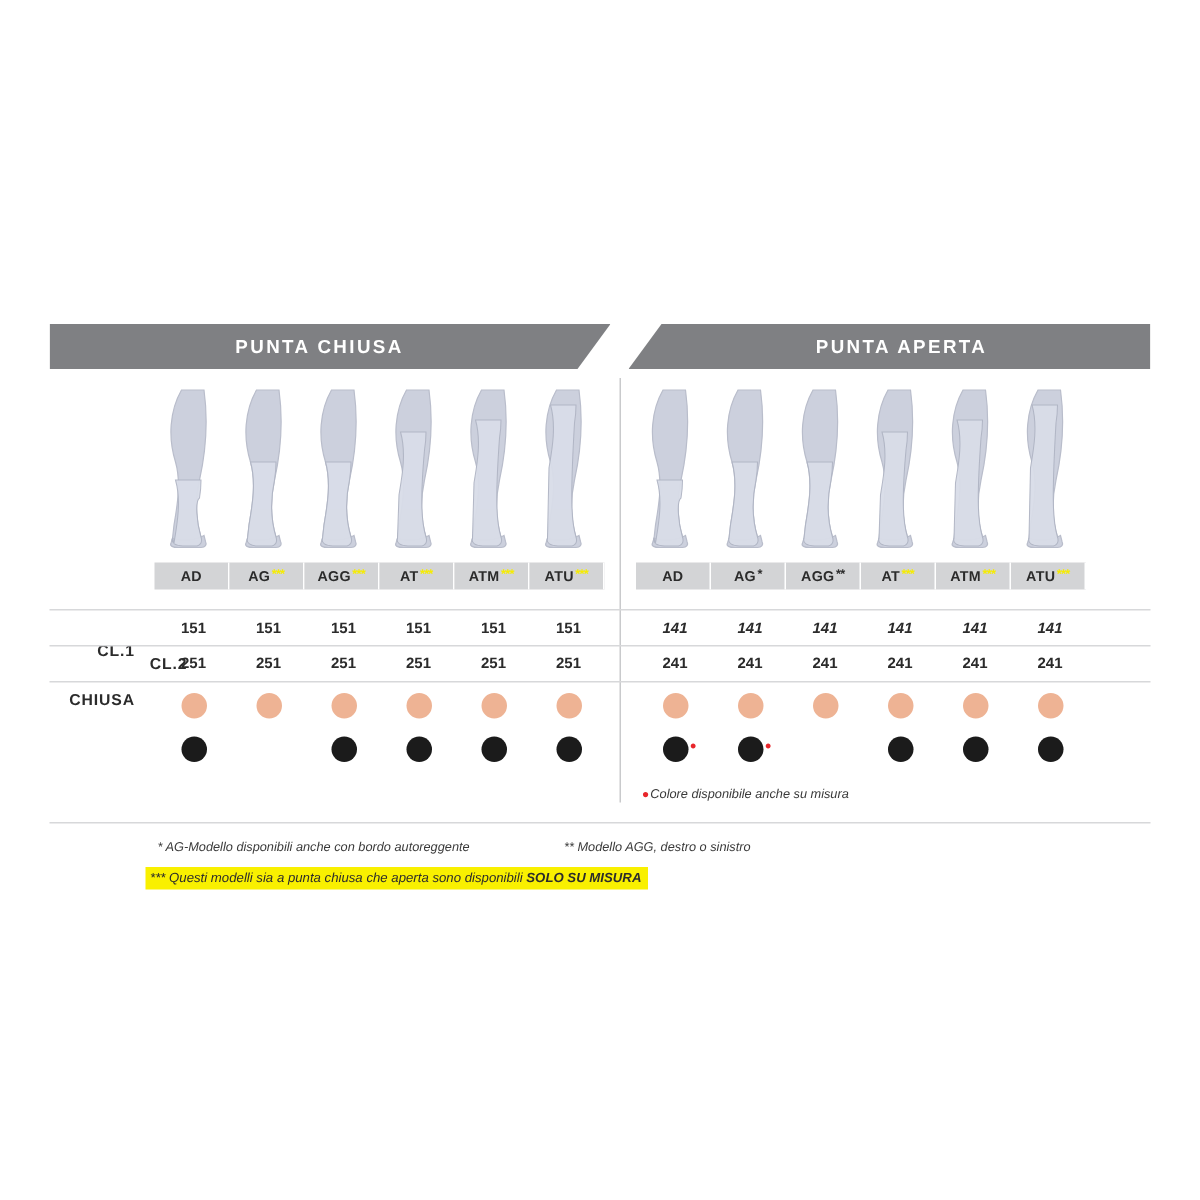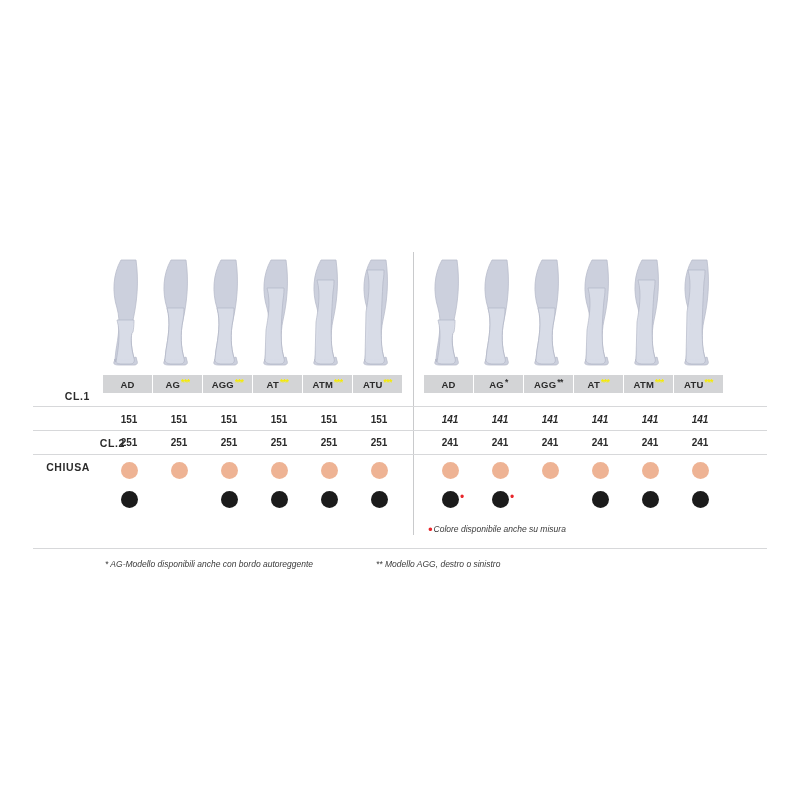--- a/index.html
+++ b/index.html
@@ -129,21 +129,21 @@
   .row-label {
     position: absolute;
     right: 0;
     width: 90px;
     text-align: right;
     font-size: 10.5px;
     font-weight: bold;
     color: #2b2b2b;
     letter-spacing: 0.6px;
   }
-  .lbl-cl1   { left: 0;  top: 390px; }
+  .lbl-cl1   { left: 0;  top: 428px; }
   .lbl-cl2   { left: 0;  top: 437px; margin-left: 35px; }
   .lbl-colori{ left: 0;  top: 461px; }
 
   
   .valrow {
     position: absolute;
     height: 14px;
   }
   .valrow.left  { left: 103px; width: 300px; }
   .valrow.right { left: 424px; width: 300px; }
@@ -239,20 +239,24 @@
     padding: 2px 4px 3px 3px;
     white-space: nowrap;
   }
   .note3 b { font-style: italic; }
 </style>
 </head>
 <body>
 
 <div id="sheet">
 
+  <div class="banner">
+    <div class="banner-half banner-left">PUNTA CHIUSA</div>
+    <div class="banner-half banner-right">PUNTA APERTA</div>
+  </div>
 
   <div class="vsep"></div>
 
   <div class="legs left" id="legs-left">
       <div class="leg" style="left: 0px;">
   <svg viewBox="0 0 52 110" width="52" height="110">
     <g fill="#ccd0dd" stroke="#b9bdcb" stroke-width="0.8">
       <path d="M18 2 C10 16 9 34 14 50 C18 64 15 80 13 92 L12 101 C11 104 14 106 19 106 L27 106 C31 106 32 103 31 100 C28 90 27 76 30 62 C34 44 36 24 33 2 Z"></path>
       <path d="M12 101 L11 104 C10 106 12 107 16 107 L31 107 C34 107 35 105 34 103 L33 99 C28 102 19 103 12 101 Z"></path>
     </g>
@@ -544,14 +548,15 @@
         <div class="dot" style="background: rgb(27, 27, 27);"></div>
       </div>
     </div>
 
   <div class="note-red"><span class="bullet">•</span><span>Colore disponibile anche su misura</span></div>
 
   <div class="footline"></div>
 
   <div class="note1">* AG-Modello disponibili anche con bordo autoreggente</div>
   <div class="note2">** Modello AGG, destro o sinistro</div>
+  <div class="note3"><span>*** Questi modelli sia a punta chiusa che aperta sono disponibili </span><b>SOLO SU MISURA</b></div>
 
 </div>
 
 </body></html>

